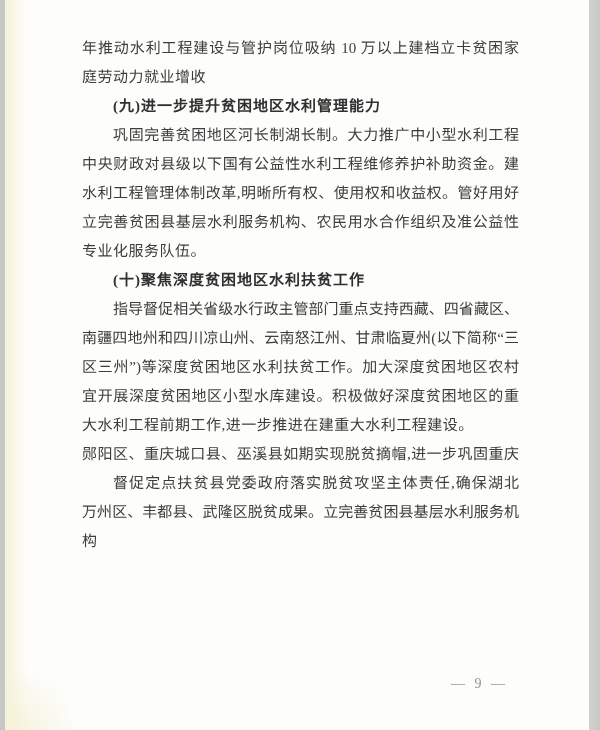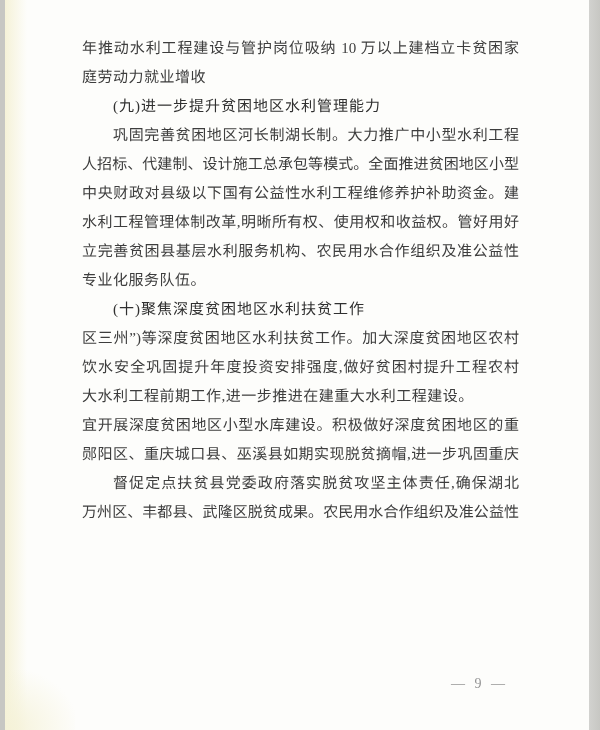--- a/index.html
+++ b/index.html
@@ -44,21 +44,21 @@
     white-space:nowrap;
   }
   .line.fill{
     white-space:normal;
     text-align:justify;
     text-align-last:justify;
     letter-spacing:0;
   }
   .line.indent{ text-indent:31px; }
   .line.heading{
-    font-weight:normal;
+    font-weight:bold;
     color:var(--heading-text,#303030);
     letter-spacing:1px;
   }
   .page-number{
     position:absolute;
     top:673px;right:92px;
     height:22px;line-height:22px;
     color:var(--page-number,#949494);
     font-size:14px;
     letter-spacing:3px;
@@ -71,29 +71,29 @@
   <div class="edge-left"></div>
   <div class="edge-right"></div>
   <div class="tint-left"></div>
   <div class="tint-corner"></div>
 
   <div class="text-body">
       <div class="line fill">年推动水利工程建设与管护岗位吸纳 10 万以上建档立卡贫困家</div>
       <div class="line">庭劳动力就业增收</div>
       <div class="line indent heading">(九)进一步提升贫困地区水利管理能力</div>
       <div class="line indent fill">巩固完善贫困地区河长制湖长制。大力推广中小型水利工程</div>
-      <div class="line fill">人招标、代建制、设计施工总承包等模式。全面推进贫困地区小型</div>
       <div class="line fill">中央财政对县级以下国有公益性水利工程维修养护补助资金。建</div>
       <div class="line fill">水利工程管理体制改革,明晰所有权、使用权和收益权。管好用好</div>
       <div class="line fill">立完善贫困县基层水利服务机构、农民用水合作组织及准公益性</div>
       <div class="line">专业化服务队伍。</div>
       <div class="line indent heading">(十)聚焦深度贫困地区水利扶贫工作</div>
+      <div class="line indent fill">指导督促相关省级水行政主管部门重点支持西藏、四省藏区、</div>
+      <div class="line fill">南疆四地州和四川凉山州、云南怒江州、甘肃临夏州(以下简称“三</div>
       <div class="line fill">区三州”)等深度贫困地区水利扶贫工作。加大深度贫困地区农村</div>
-      <div class="line fill">饮水安全巩固提升年度投资安排强度,做好贫困村提升工程农村</div>
+      <div class="line fill">宜开展深度贫困地区小型水库建设。积极做好深度贫困地区的重</div>
       <div class="line">大水利工程前期工作,进一步推进在建重大水利工程建设。</div>
-      <div class="line fill">宜开展深度贫困地区小型水库建设。积极做好深度贫困地区的重</div>
       <div class="line fill">郧阳区、重庆城口县、巫溪县如期实现脱贫摘帽,进一步巩固重庆</div>
       <div class="line indent fill">督促定点扶贫县党委政府落实脱贫攻坚主体责任,确保湖北</div>
-      <div class="line fill">万州区、丰都县、武隆区脱贫成果。农民用水合作组织及准公益性</div>
+      <div class="line fill">万州区、丰都县、武隆区脱贫成果。立完善贫困县基层水利服务机构</div>
     </div>
 
   <div class="page-number">— 9 —</div>
 </div>
 
 </body></html>

